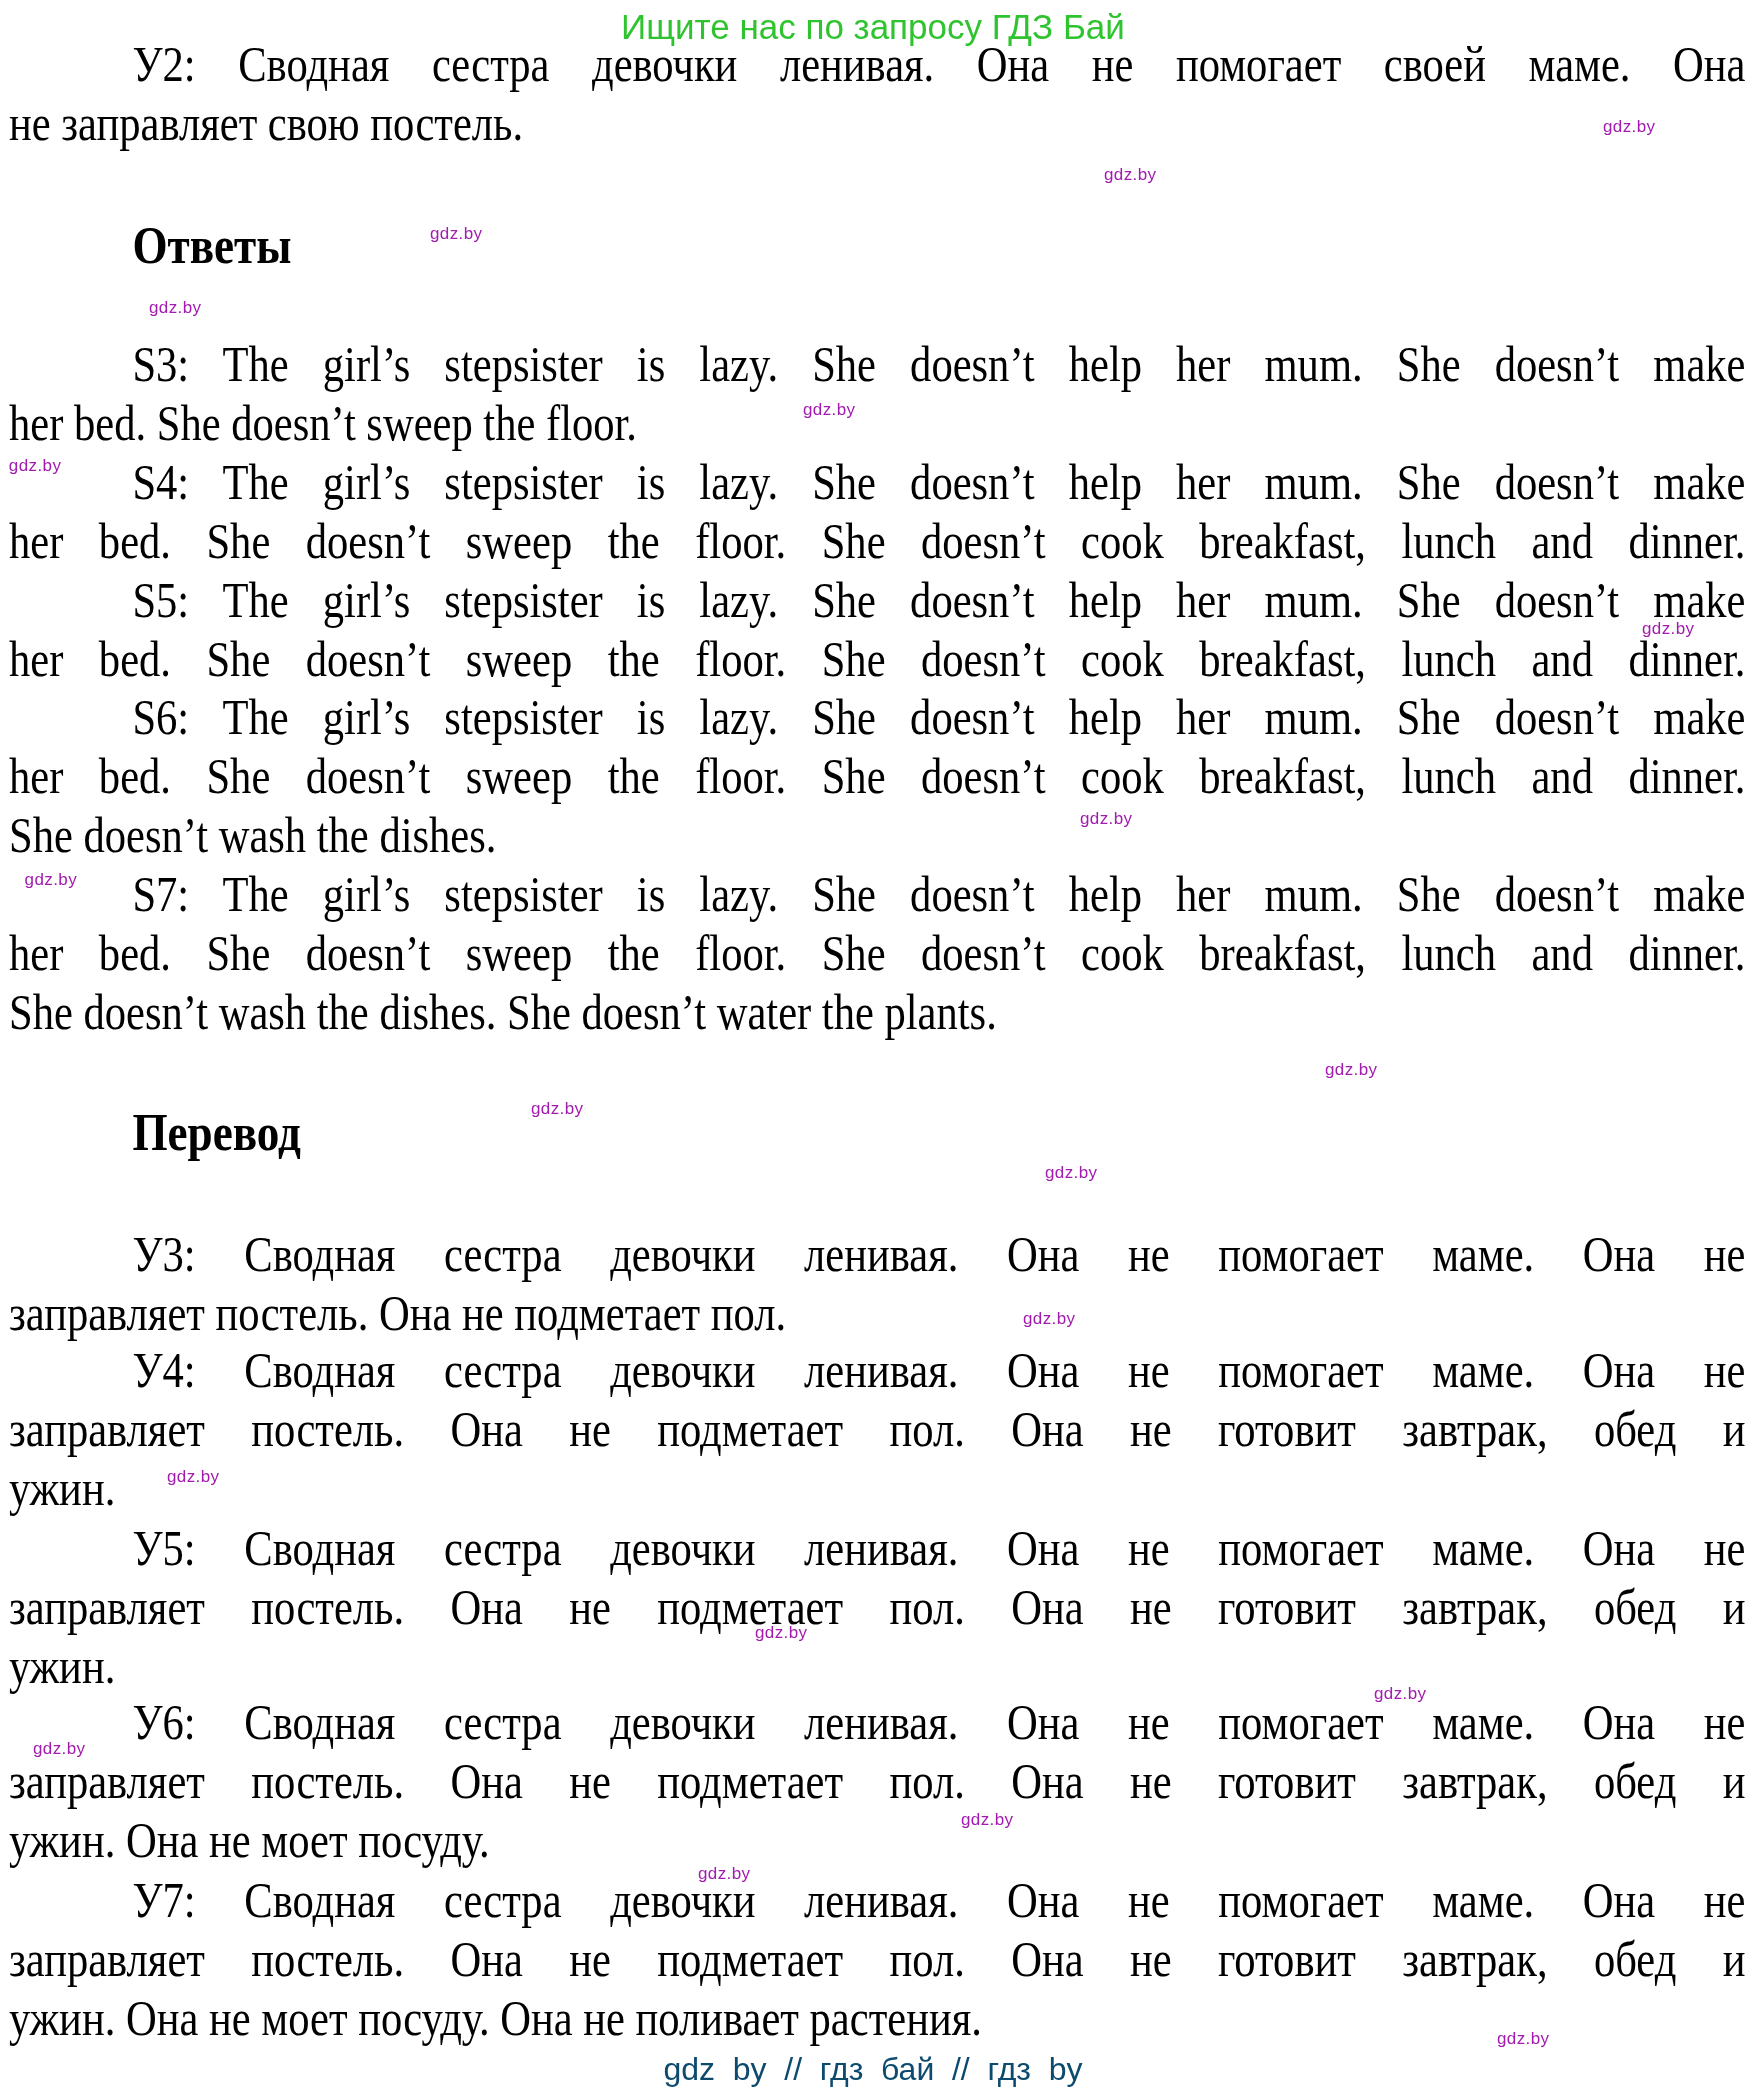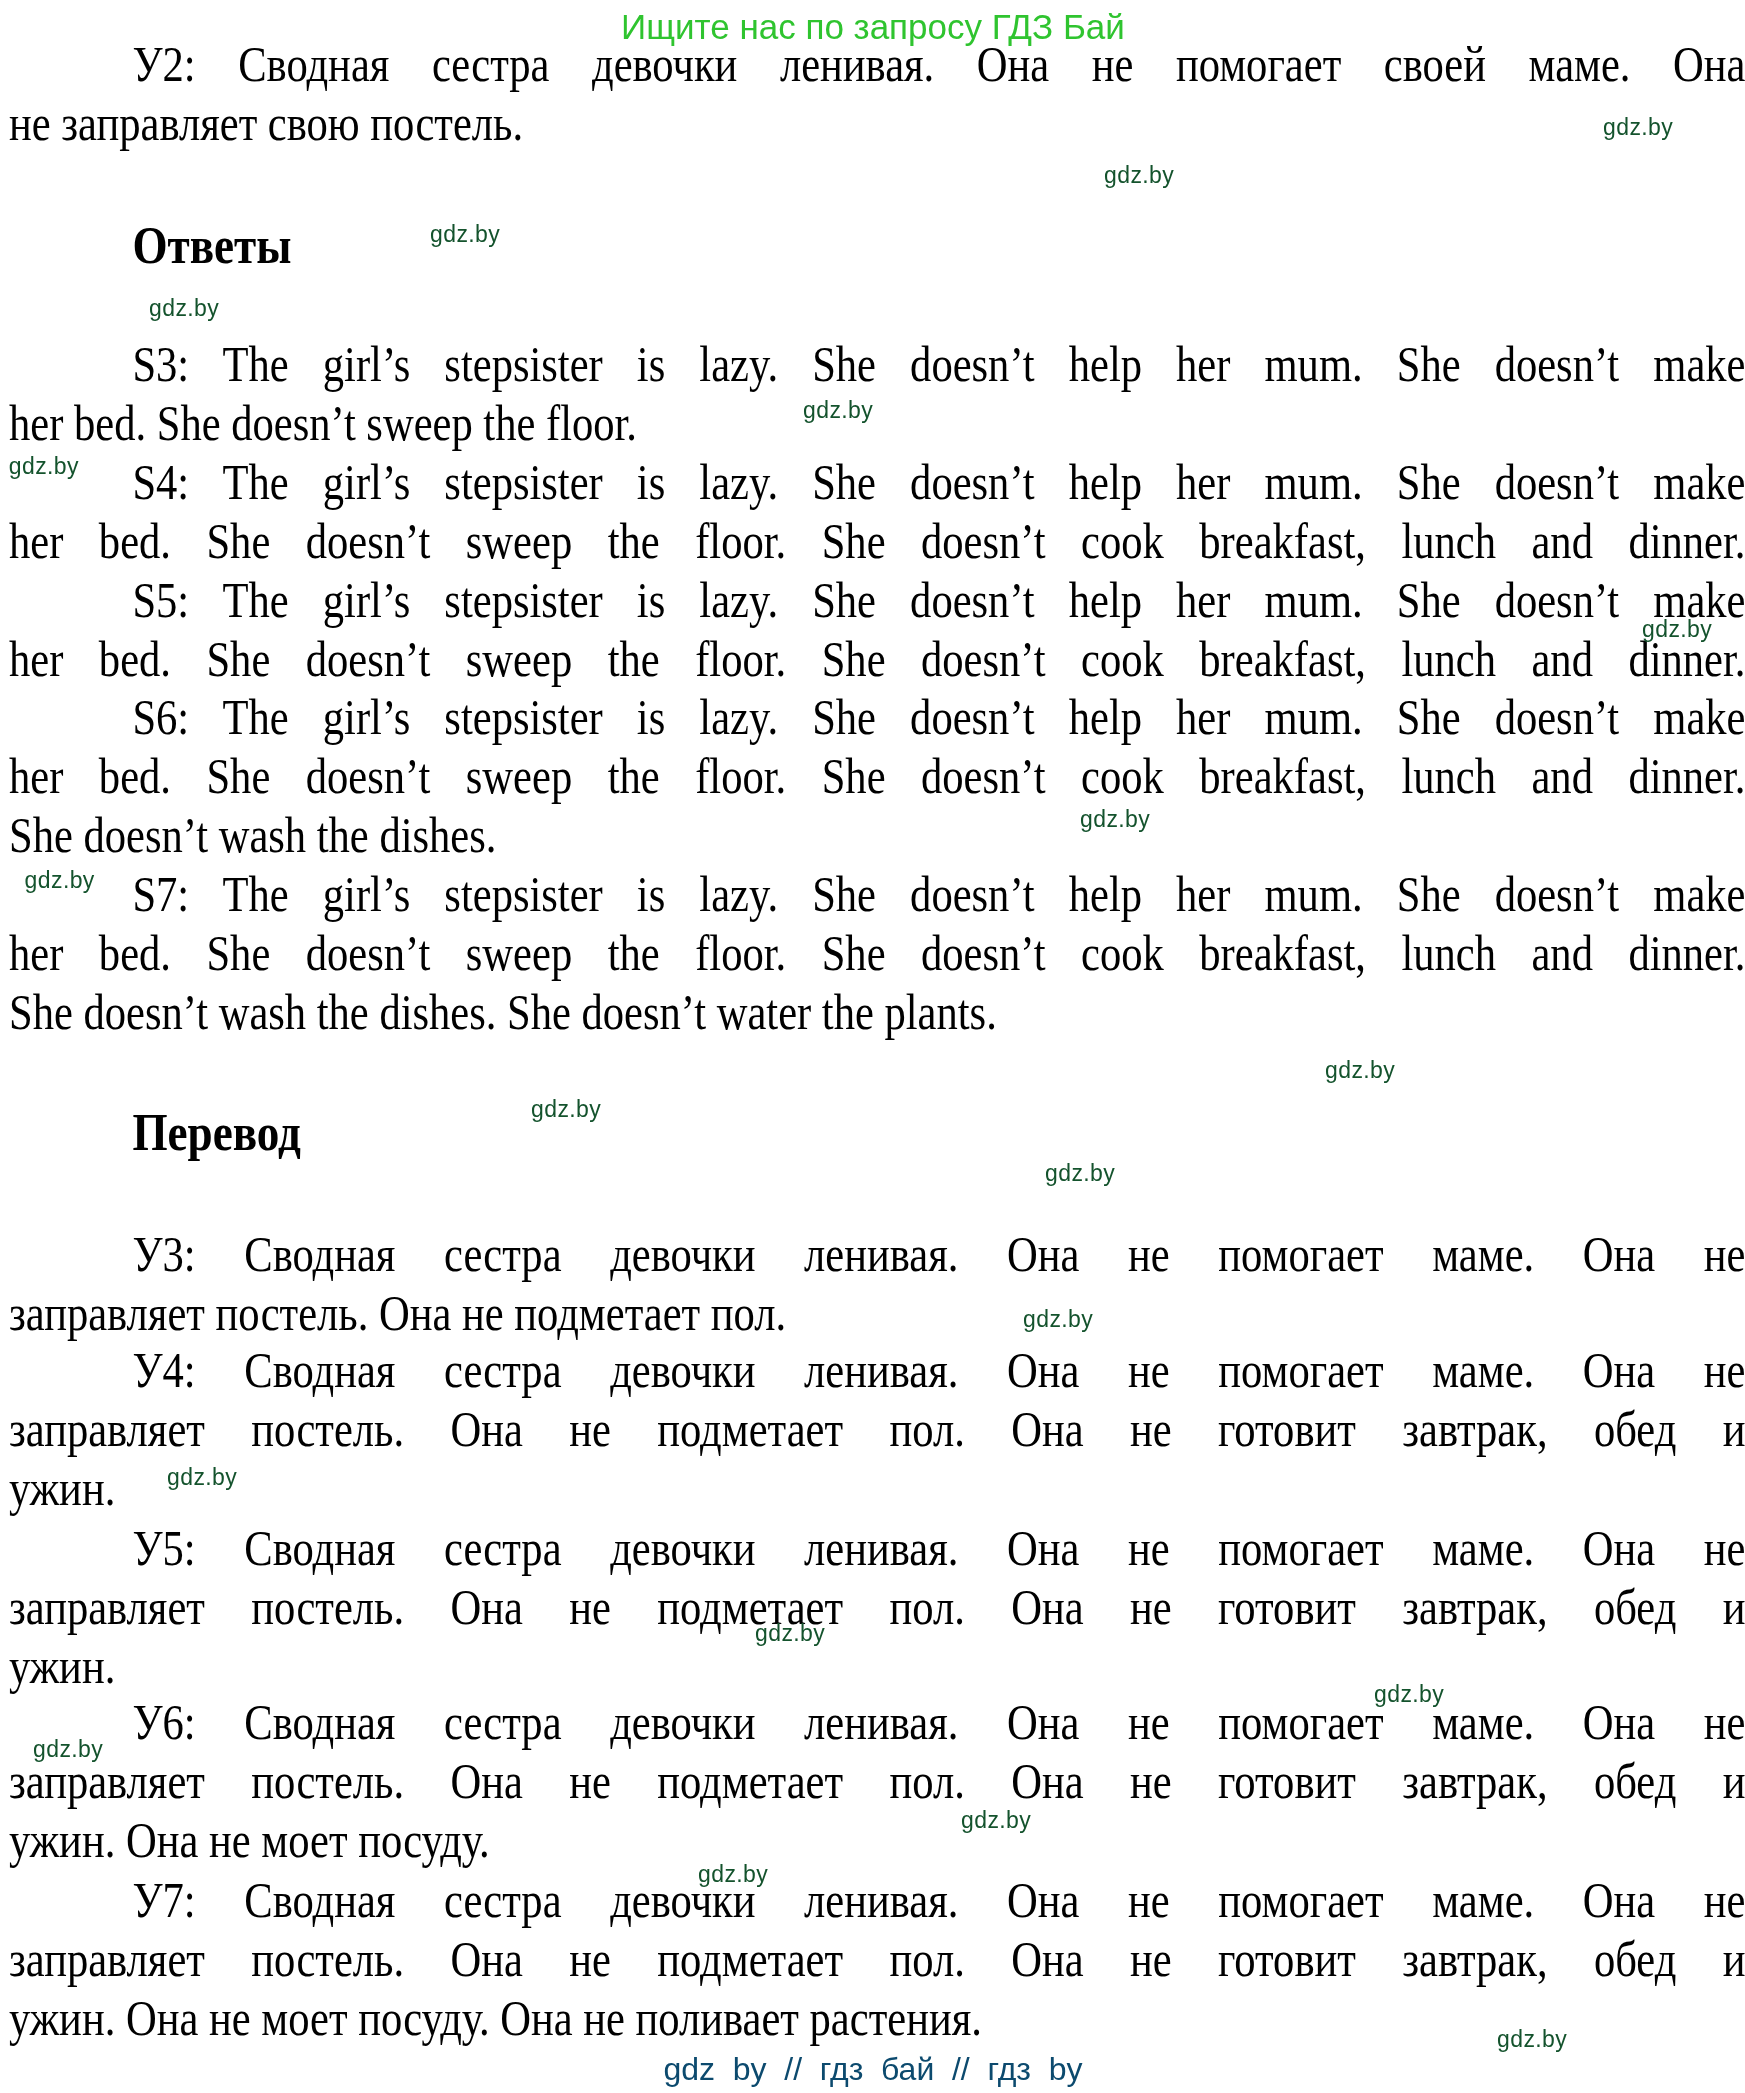--- a/index.html
+++ b/index.html
@@ -6,22 +6,22 @@
   .page{position:relative;width:1746px;height:2094px;background:#ffffff;overflow:hidden;
         font-family:"Liberation Serif", serif;color:#000;}
   .banner{position:absolute;top:7px;left:0;width:1746px;text-align:center;
           font-family:"Liberation Sans", sans-serif;font-size:35px;font-weight:500;}
   .blk{position:absolute;left:8.8px;width:2040px;transform:scaleX(0.8512);transform-origin:0 0;
        font-size:50px;line-height:59px;}
   .blk .ln{text-align:justify;text-align-last:justify;text-justify:inter-word;}
   .blk .ln.first{text-indent:145px;}
   .blk .ln.last{text-align:left;text-align-last:auto;}
   .heading{font-weight:bold;font-size:53px;line-height:59px;padding-left:145px;}
-  .wm{position:absolute;font-family:"Liberation Sans", sans-serif;font-size:23px;line-height:26px;
-      color:#14532d;letter-spacing:0.4px;}
+  .wm{position:absolute;font-family:"Liberation Sans", sans-serif;font-size:17px;line-height:26px;
+      color:#a21caf;letter-spacing:0.4px;}
   .footer{position:absolute;top:2051px;left:0;width:1746px;text-align:center;
           font-family:"Liberation Sans", sans-serif;font-size:32px;word-spacing:8.8px;}
 </style>
 </head>
 <body>
 
 <div class="page">
 
   <div class="banner" style="color:#2fc42f;">Ищите нас по запросу ГДЗ Бай</div>
 

